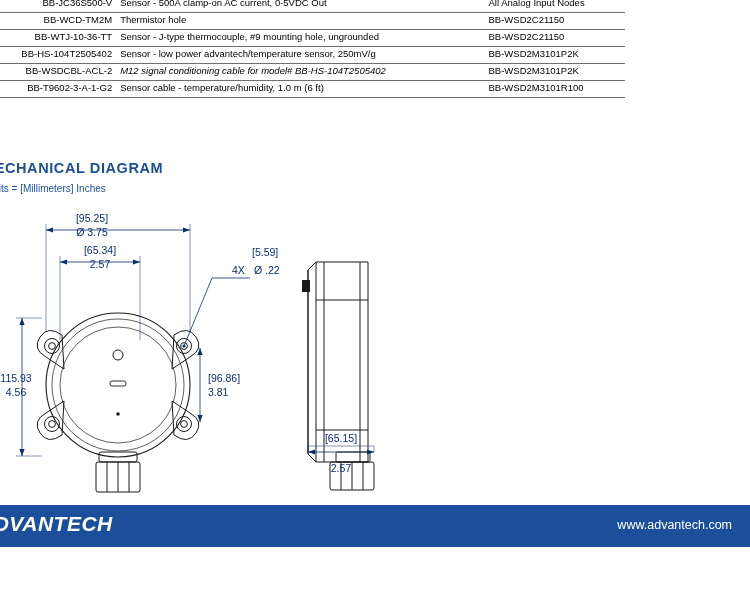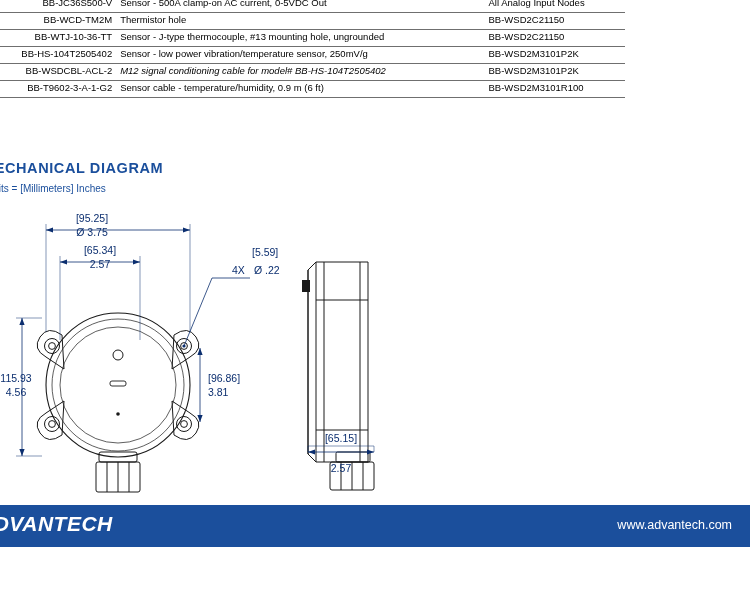--- a/index.html
+++ b/index.html
@@ -109,36 +109,36 @@
       <td class="col-desc">Sensor - 500A clamp-on AC current, 0-5VDC Out</td>
       <td class="col-node">All Analog Input Nodes</td>
     </tr>
     <tr>
       <td class="col-model">BB-WCD-TM2M</td>
       <td class="col-desc">Thermistor hole</td>
       <td class="col-node">BB-WSD2C21150</td>
     </tr>
     <tr>
       <td class="col-model">BB-WTJ-10-36-TT</td>
-      <td class="col-desc">Sensor - J-type thermocouple, #13 mounting hole, ungrounded</td>
+      <td class="col-desc">Sensor - J-type thermocouple, #9 mounting hole, ungrounded</td>
       <td class="col-node">BB-WSD2C21150</td>
     </tr>
     <tr>
       <td class="col-model">BB-HS-104T2505402</td>
-      <td class="col-desc">Sensor - low power vibration/temperature sensor, 250mV/g</td>
+      <td class="col-desc">Sensor - low power advantech/temperature sensor, 250mV/g</td>
       <td class="col-node">BB-WSD2M3101P2K</td>
     </tr>
     <tr>
       <td class="col-model">BB-WSDCBL-ACL-2</td>
       <td class="col-desc indent-1">M12 signal conditioning cable for model# BB-HS-104T2505402</td>
       <td class="col-node">BB-WSD2M3101P2K</td>
     </tr>
     <tr>
       <td class="col-model">BB-T9602-3-A-1-G2</td>
-      <td class="col-desc">Sensor cable - temperature/humidity, 0.9 m (6 ft)</td>
+      <td class="col-desc">Sensor cable - temperature/humidity, 1.0 m (6 ft)</td>
       <td class="col-node">BB-WSD2M3101R100</td>
     </tr>
   </tbody>
 </table>
 
 <div class="mech-heading">MECHANICAL DIAGRAM</div>
 <div class="units-note">Units = [Millimeters]  Inches</div>
 
 <div class="drawing">
 <svg width="750" height="300" viewBox="0 0 750 300" xmlns="http://www.w3.org/2000/svg">

